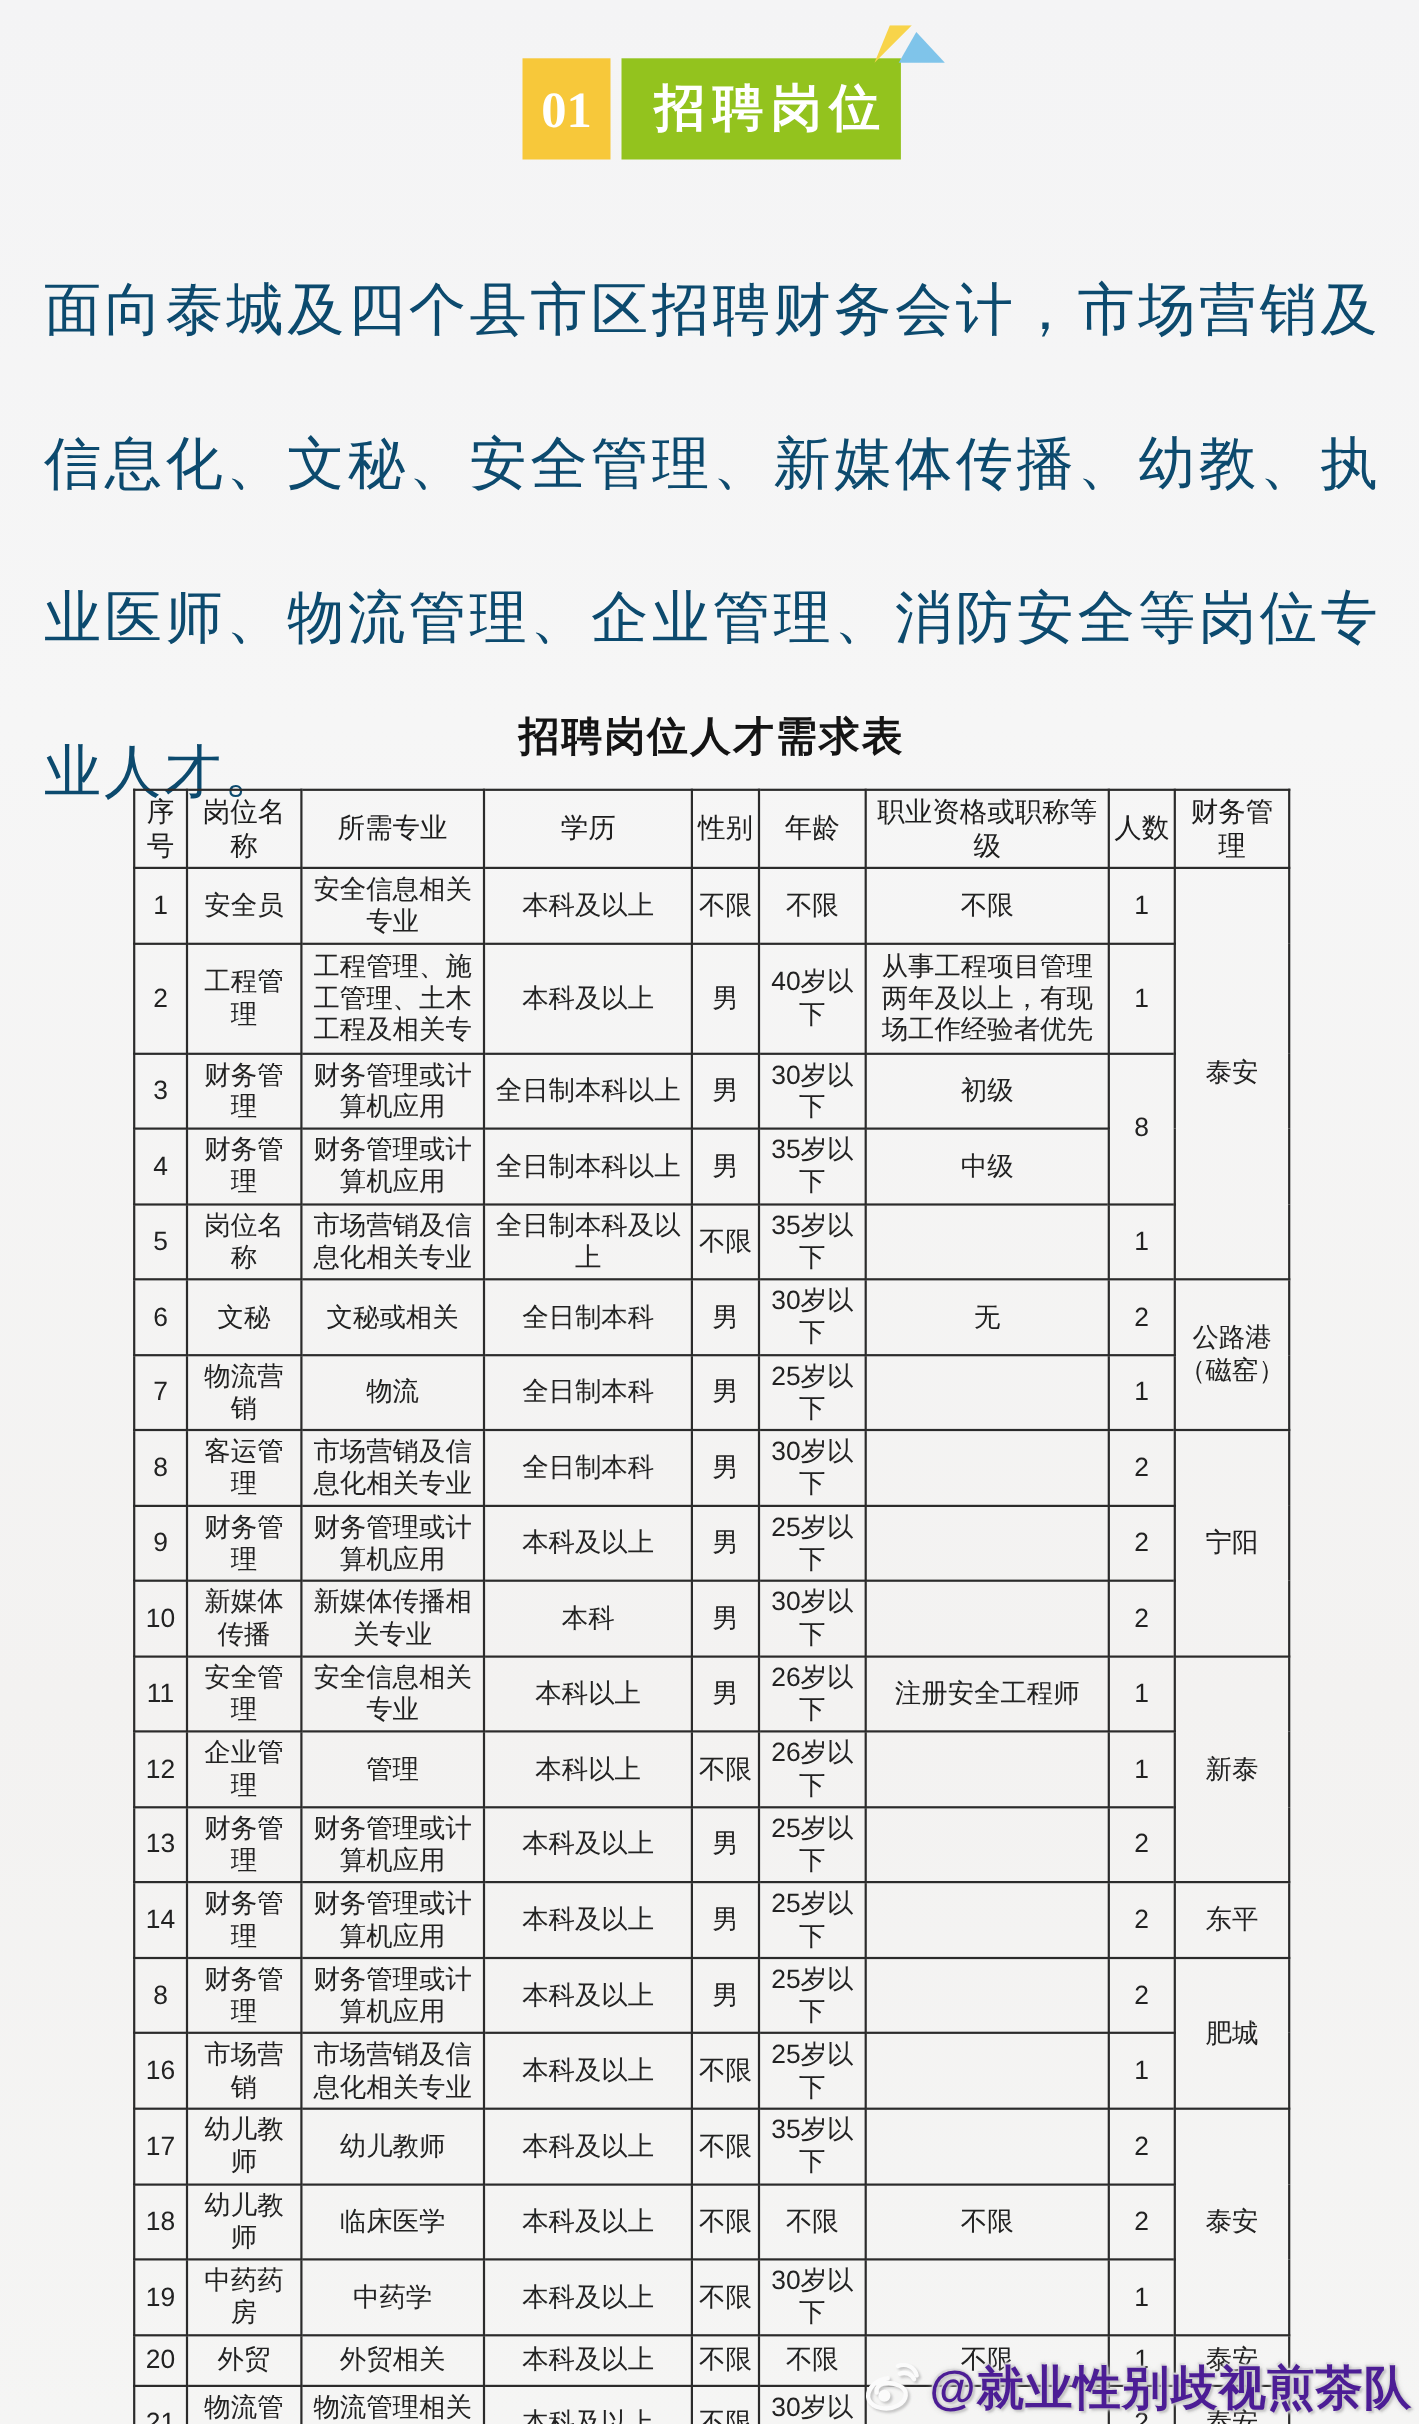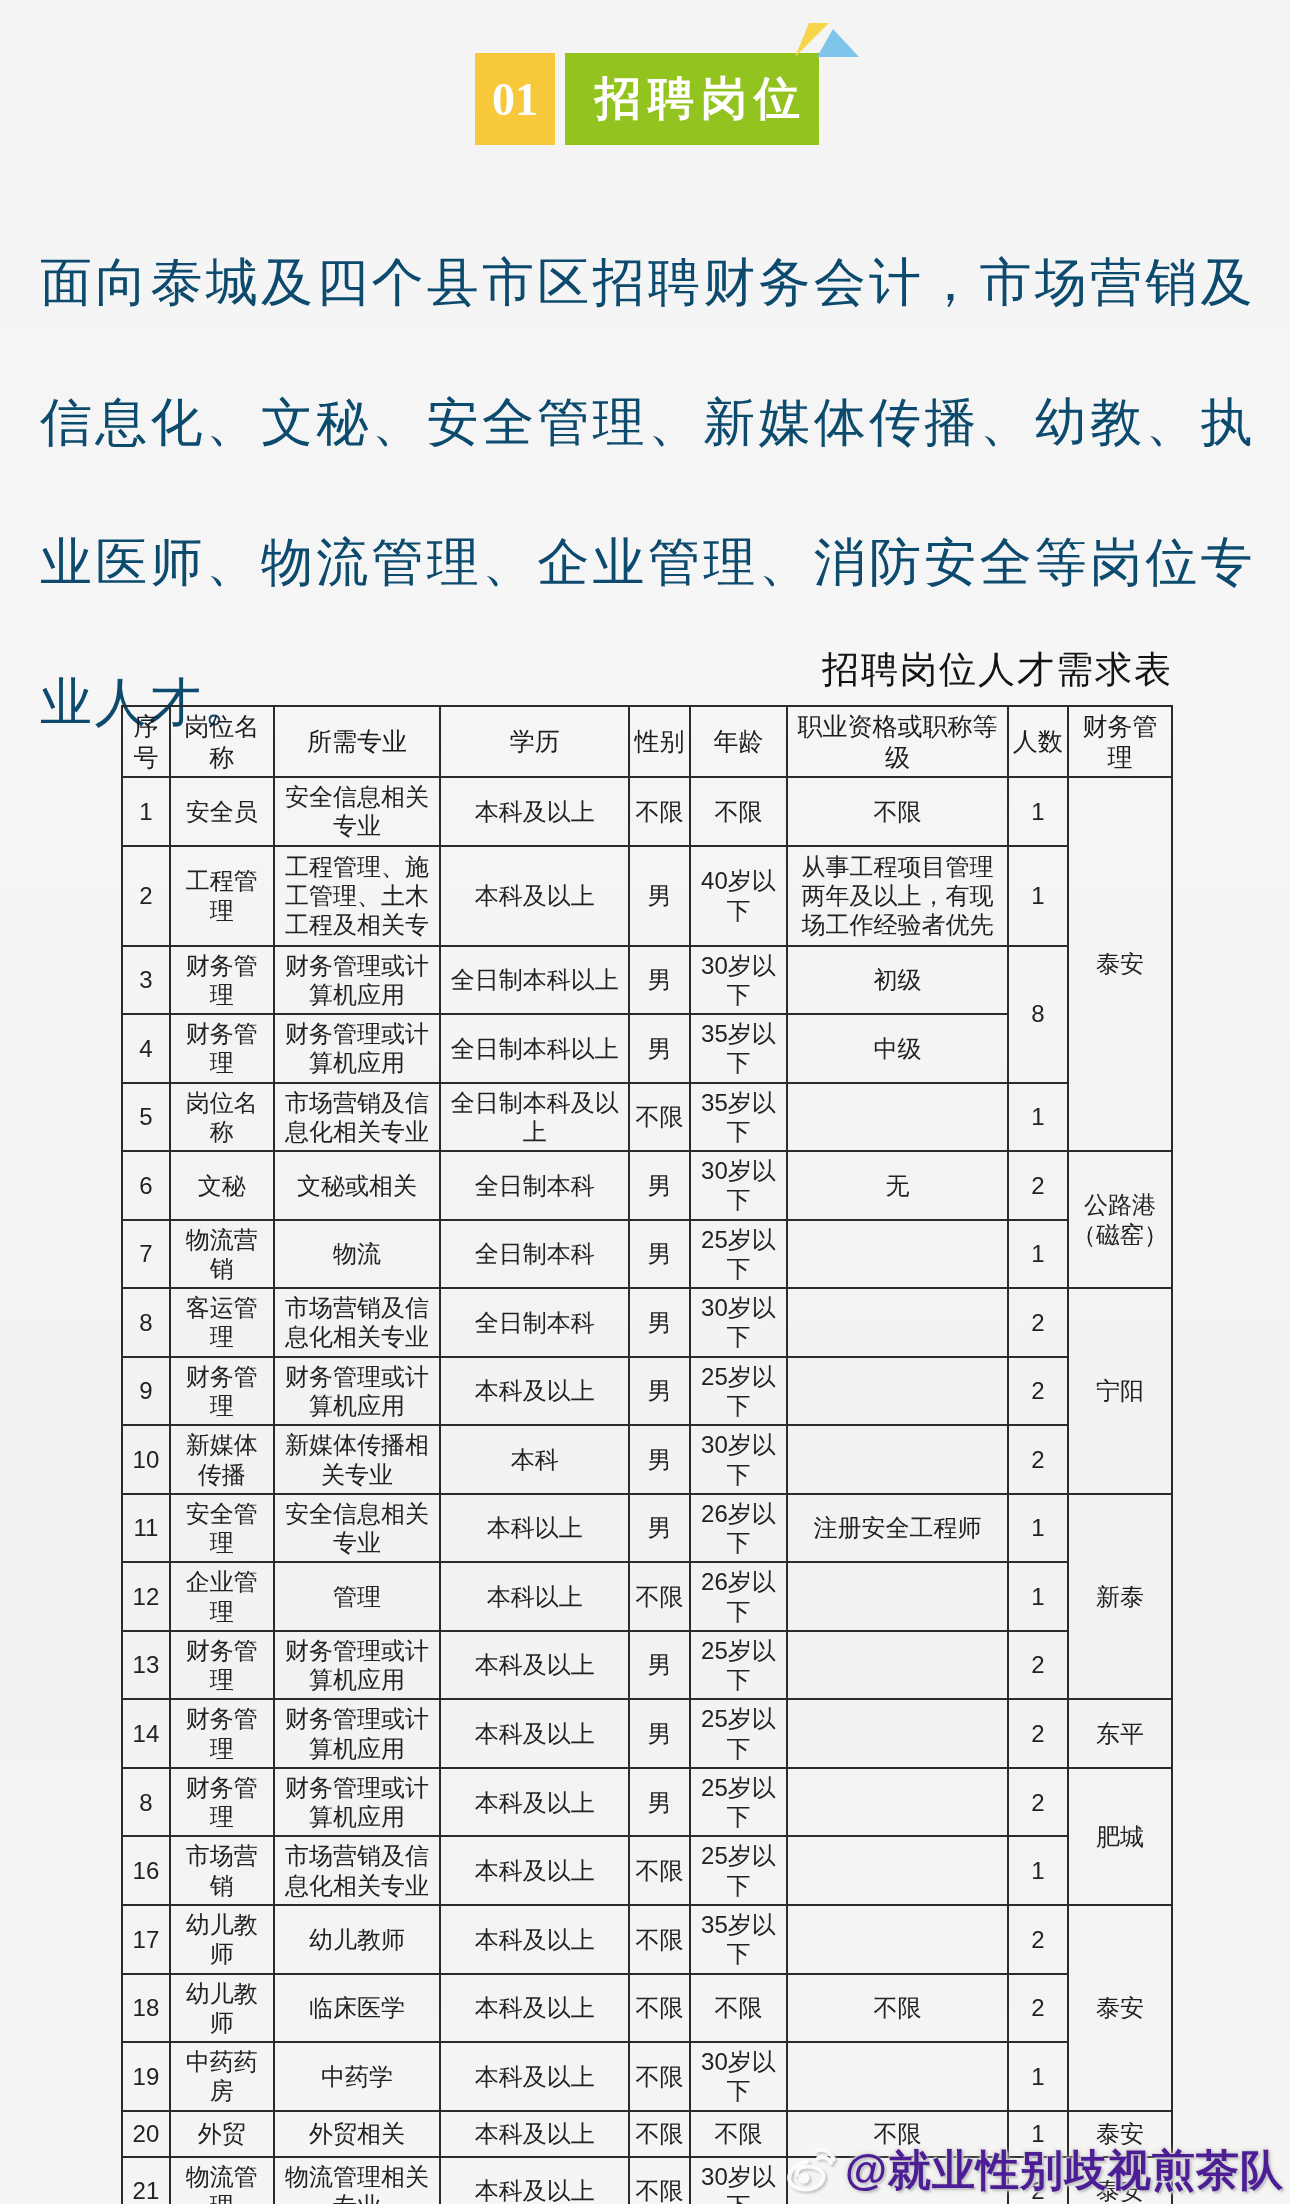--- a/index.html
+++ b/index.html
@@ -69,26 +69,26 @@
   }
 
   
   .table-section {
     position: absolute;
     top: 645px;
     left: 121px;
     width: 1052px;
   }
   .table-title {
-    text-align: right;
+    text-align: center;
     font-size: 37px;
-    font-weight: normal;
+    font-weight: bold;
     color: #141414;
     letter-spacing: 2px;
-    margin-bottom: 10px;
+    margin-bottom: 22px;
   }
   table.req {
     width: 1052px;
     border-collapse: collapse;
     table-layout: fixed;
     background: transparent;
   }
   table.req th, table.req td {
     border: 2.5px solid #2b2b2b;
     text-align: center;

